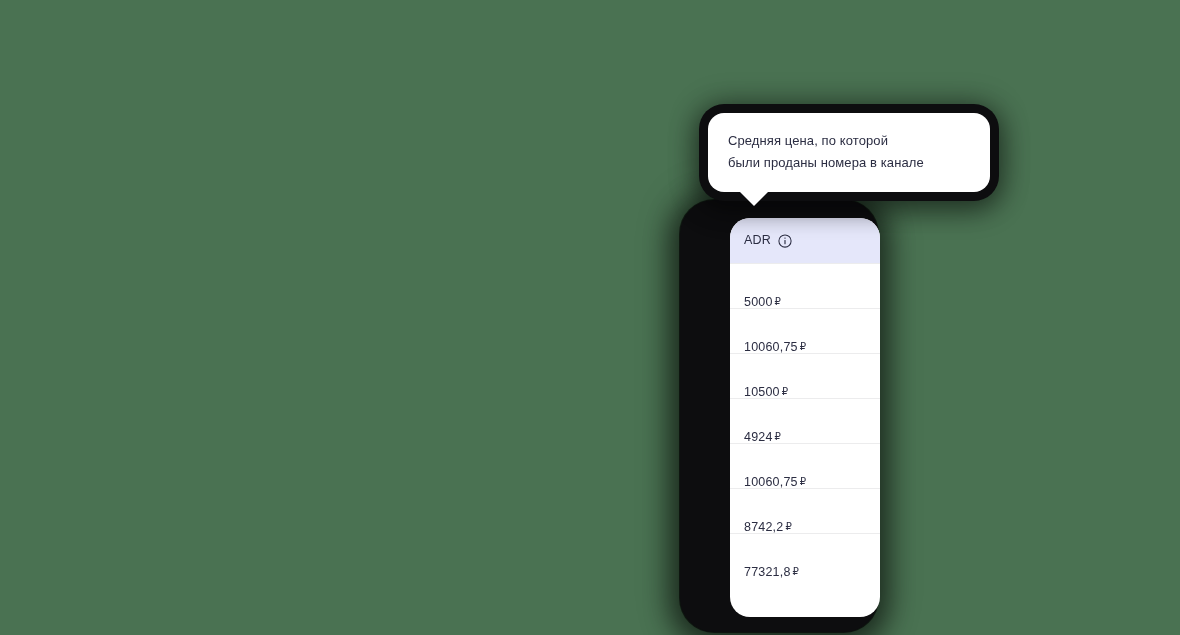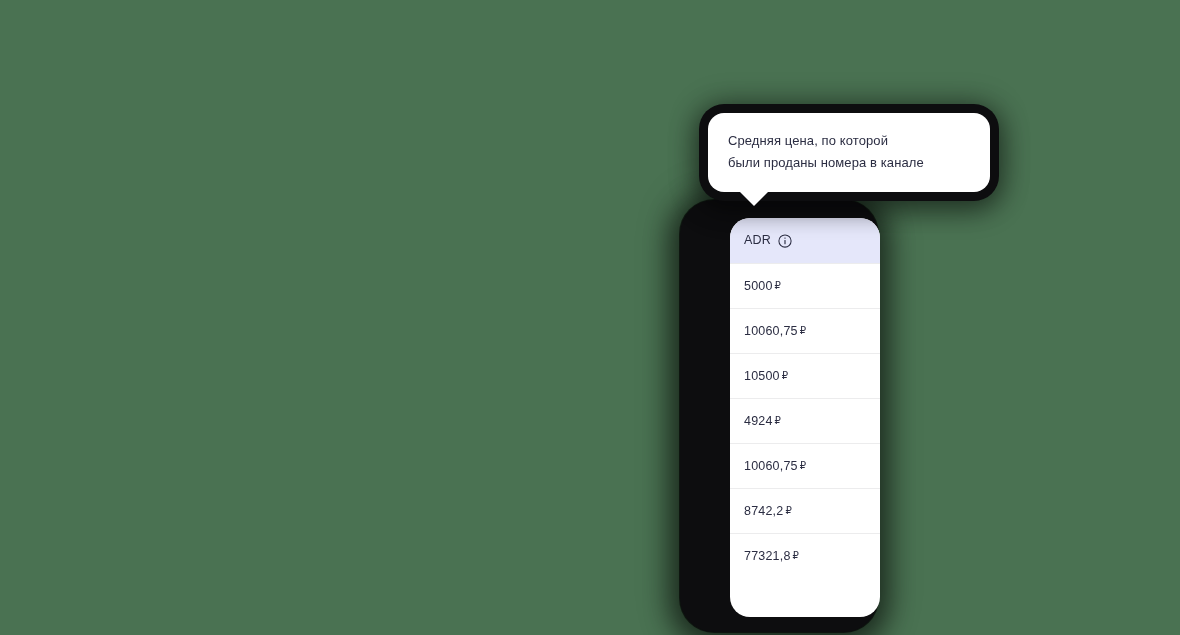--- a/index.html
+++ b/index.html
@@ -50,21 +50,21 @@
   }
   .info-icon{
     width:14px;height:14px;
     display:inline-flex;align-items:center;justify-content:center;
     flex:0 0 auto;
   }
   .info-icon svg{display:block;}
 
   .table-row{
     height:45px;
-    display:flex;align-items:center;
+    display:flex;align-items:flex-end;
     padding:0 14px;
     box-sizing:border-box;
     border-top:1px solid #ececed;
     background:#fff;
   }
   .cell-value{
     font-size:12.5px;
     color:#2b2d42;
     letter-spacing:.2px;
     white-space:nowrap;

